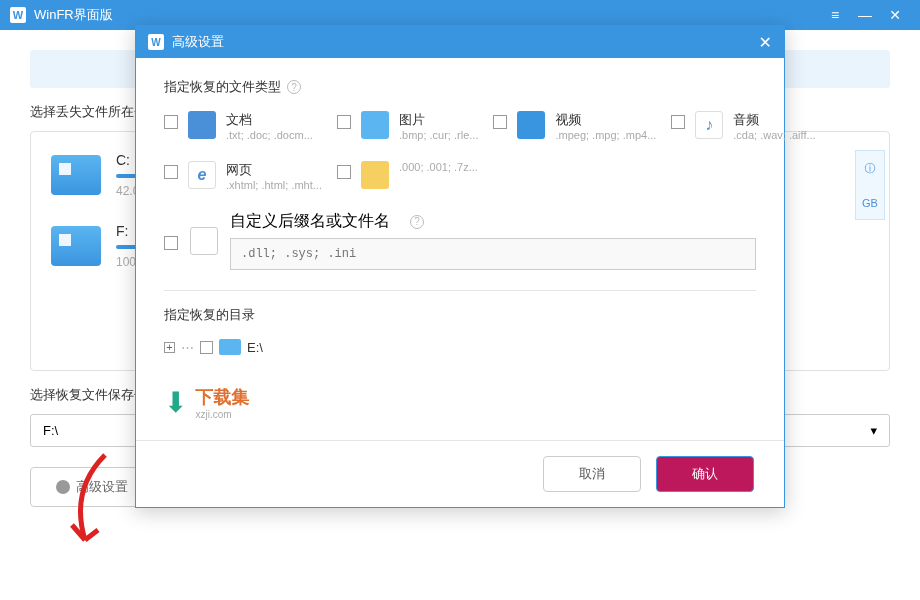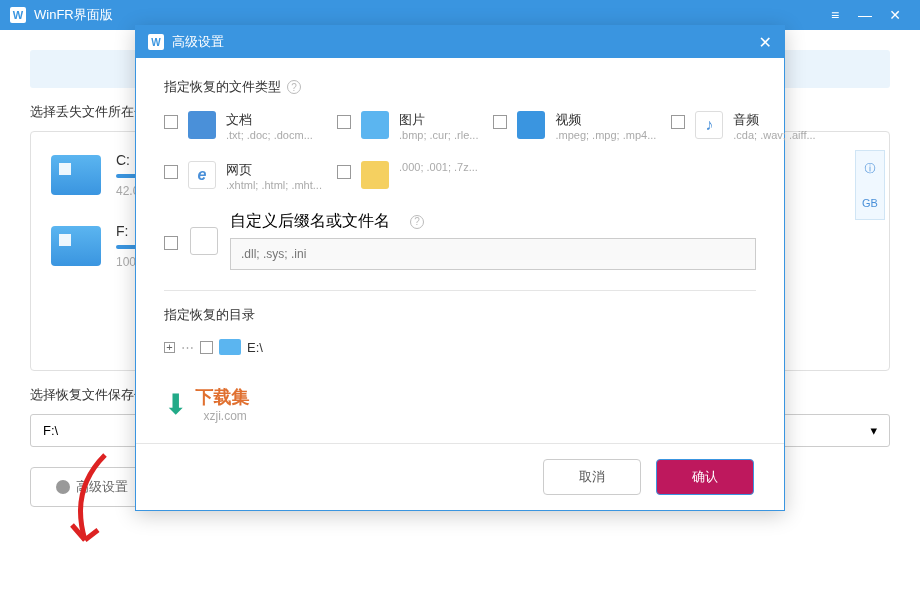--- a/index.html
+++ b/index.html
@@ -59,35 +59,35 @@
     .ft-icon.web { background: #fff; border: 1px solid #ddd; position: relative; }
     .ft-icon.web::after { content: "e"; color: #4a90d9; position: absolute; inset: 0; display: flex; align-items: center; justify-content: center; font-size: 16px; font-style: italic; font-weight: bold; }
     .ft-icon.zip { background: #f5d060; }
     .ft-text { flex: 1; min-width: 0; }
     .ft-name { font-size: 13px; color: #333; }
     .ft-ext { font-size: 11px; color: #aaa; white-space: nowrap; overflow: hidden; text-overflow: ellipsis; }
     
     .custom-row { display: flex; align-items: center; gap: 12px; margin-bottom: 20px; }
     .custom-label-wrap { display: flex; align-items: center; gap: 20px; margin-bottom: 6px; }
     .custom-input { flex: 1; }
-    .custom-input input { width: 100%; border: 1px solid #ccc; padding: 8px 10px; font-size: 12px; color: #999; background: #f9f9f9; }
+    .custom-input input { width: 100%; border: 1px solid #ccc; padding: 8px 10px; font-size: 12px; color: #999; background: #f9f9f9; font-family: Liberation Mono, monospace; }
     .doc-stack { width: 28px; height: 28px; border: 1px solid #ccc; border-radius: 3px; position: relative; background: #fff; }
     
     hr { border: none; border-top: 1px solid #e5e5e5; margin: 15px 0; }
     
     .tree-row { display: flex; align-items: center; gap: 6px; font-size: 13px; color: #333; }
     .tree-expand { font-size: 11px; color: #666; border: 1px solid #999; width: 11px; height: 11px; display: flex; align-items: center; justify-content: center; line-height: 1; }
     .tree-check { width: 13px; height: 13px; border: 1px solid #999; }
     .tree-disk { width: 22px; height: 16px; background: #5bb5f0; border-radius: 2px; }
     
     .watermark { display: flex; align-items: center; gap: 8px; margin-top: 30px; }
     .watermark .arrow-dn { color: #2a8; font-size: 28px; }
     .watermark .txt { font-size: 18px; font-weight: bold; }
     .watermark .txt .t1 { color: #e07030; font-family: Liberation Mono, monospace; }
-    .watermark .url { font-size: 12px; color: #aaa; margin-left: 8px; }
+    .watermark .url { font-size: 10px; color: #aaa; }
     
     .modal-footer { border-top: 1px solid #e5e5e5; padding: 15px 30px; display: flex; justify-content: flex-end; gap: 15px; }
     .btn { padding: 8px 35px; border-radius: 4px; font-size: 13px; cursor: pointer; border: 1px solid #ccc; background: #fff; color: #555; }
     .btn.primary { background: #be185d; border-color: #3a95e0; color: #fff; }
     
     .right-panel-hint { position: absolute; right: 35px; top: 150px; width: 30px; height: 70px; border: 1px solid #d0e5f5; background: #f0f8ff; display: flex; flex-direction: column; align-items: center; justify-content: space-around; font-size: 11px; color: #4a90d9; }
   </style>
 </head>
 <body>
 

